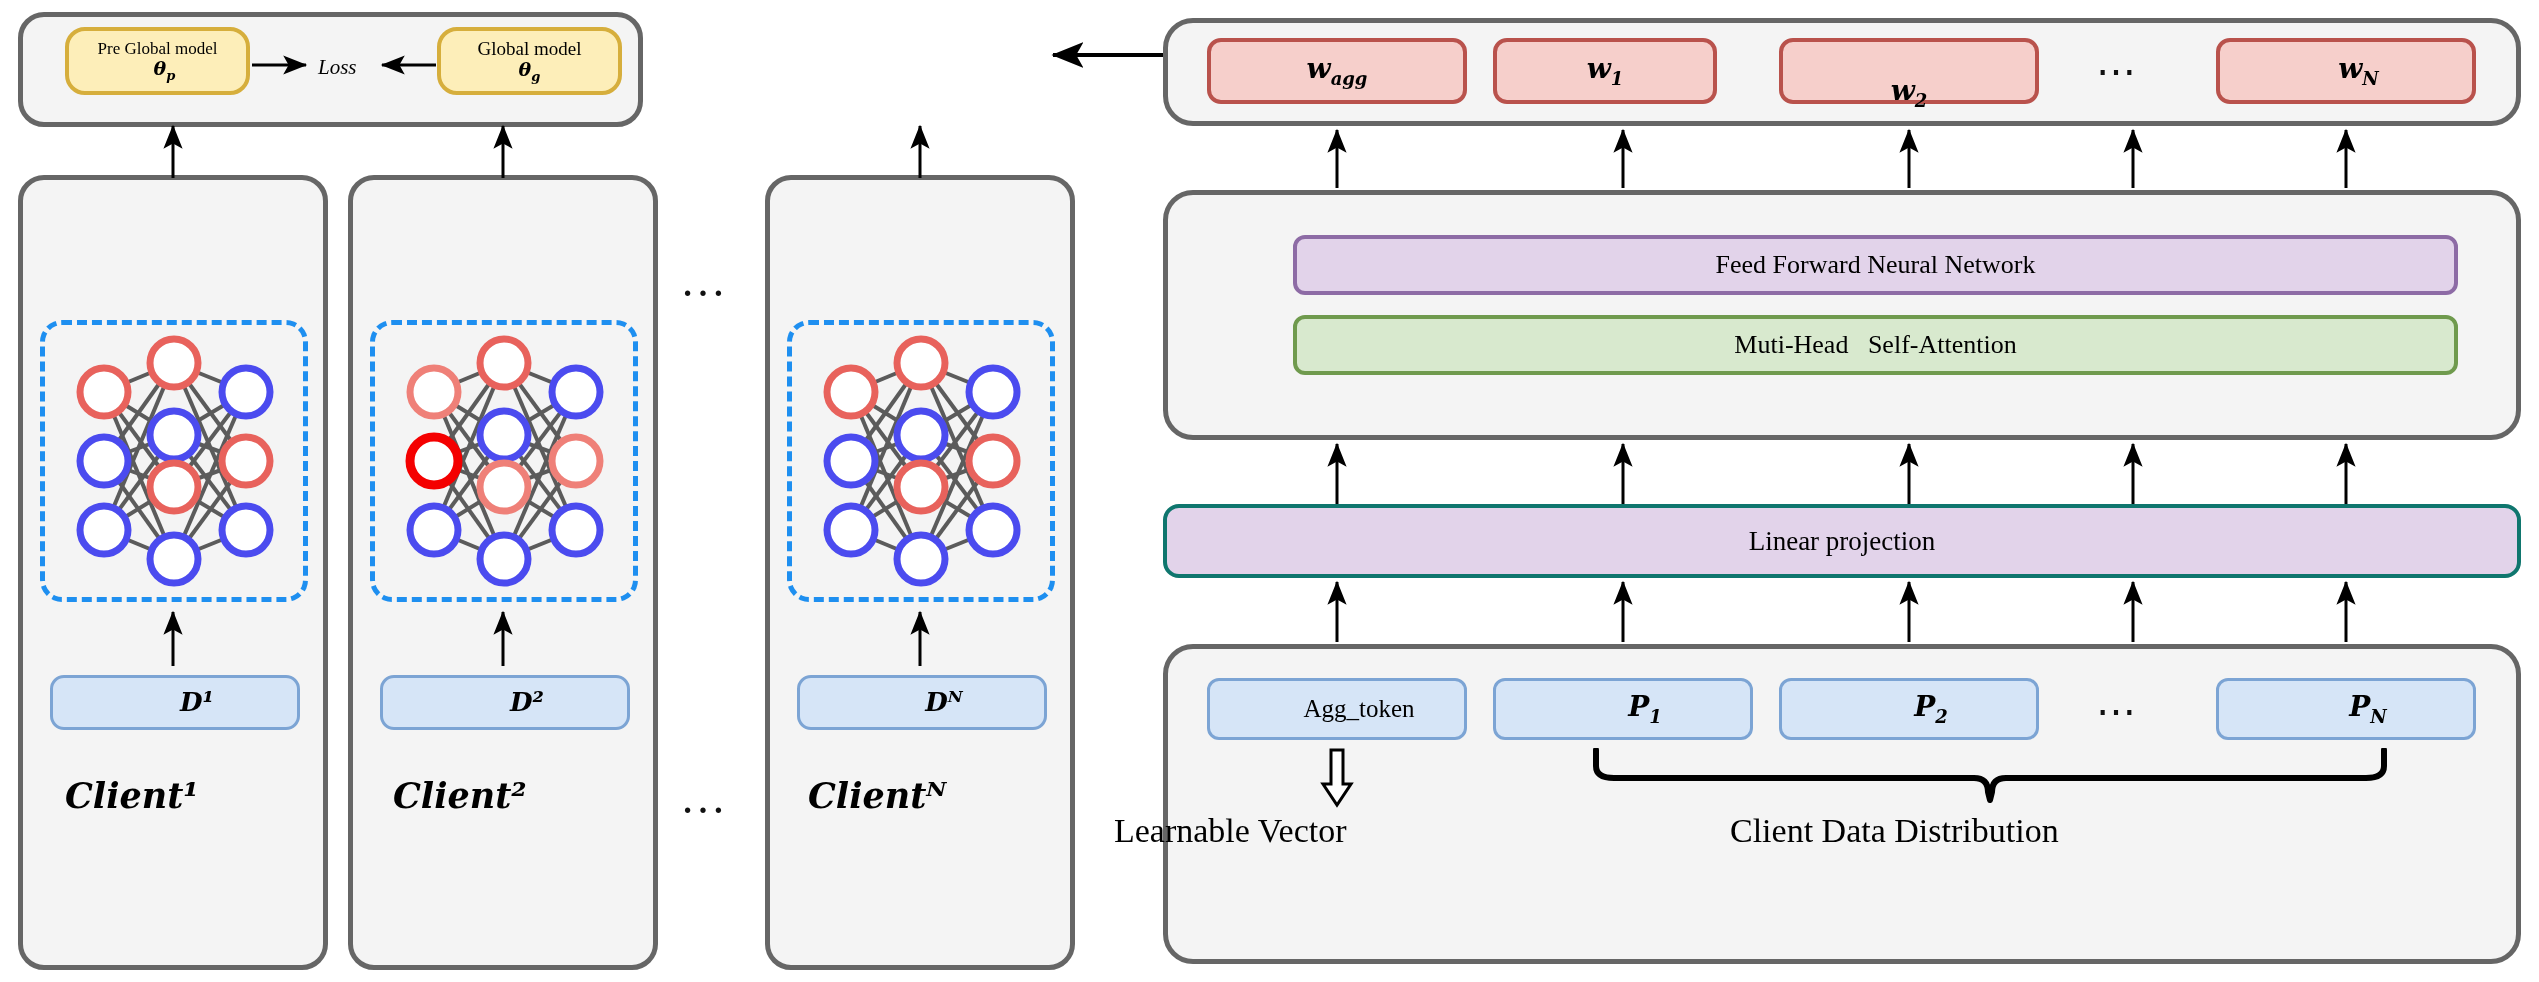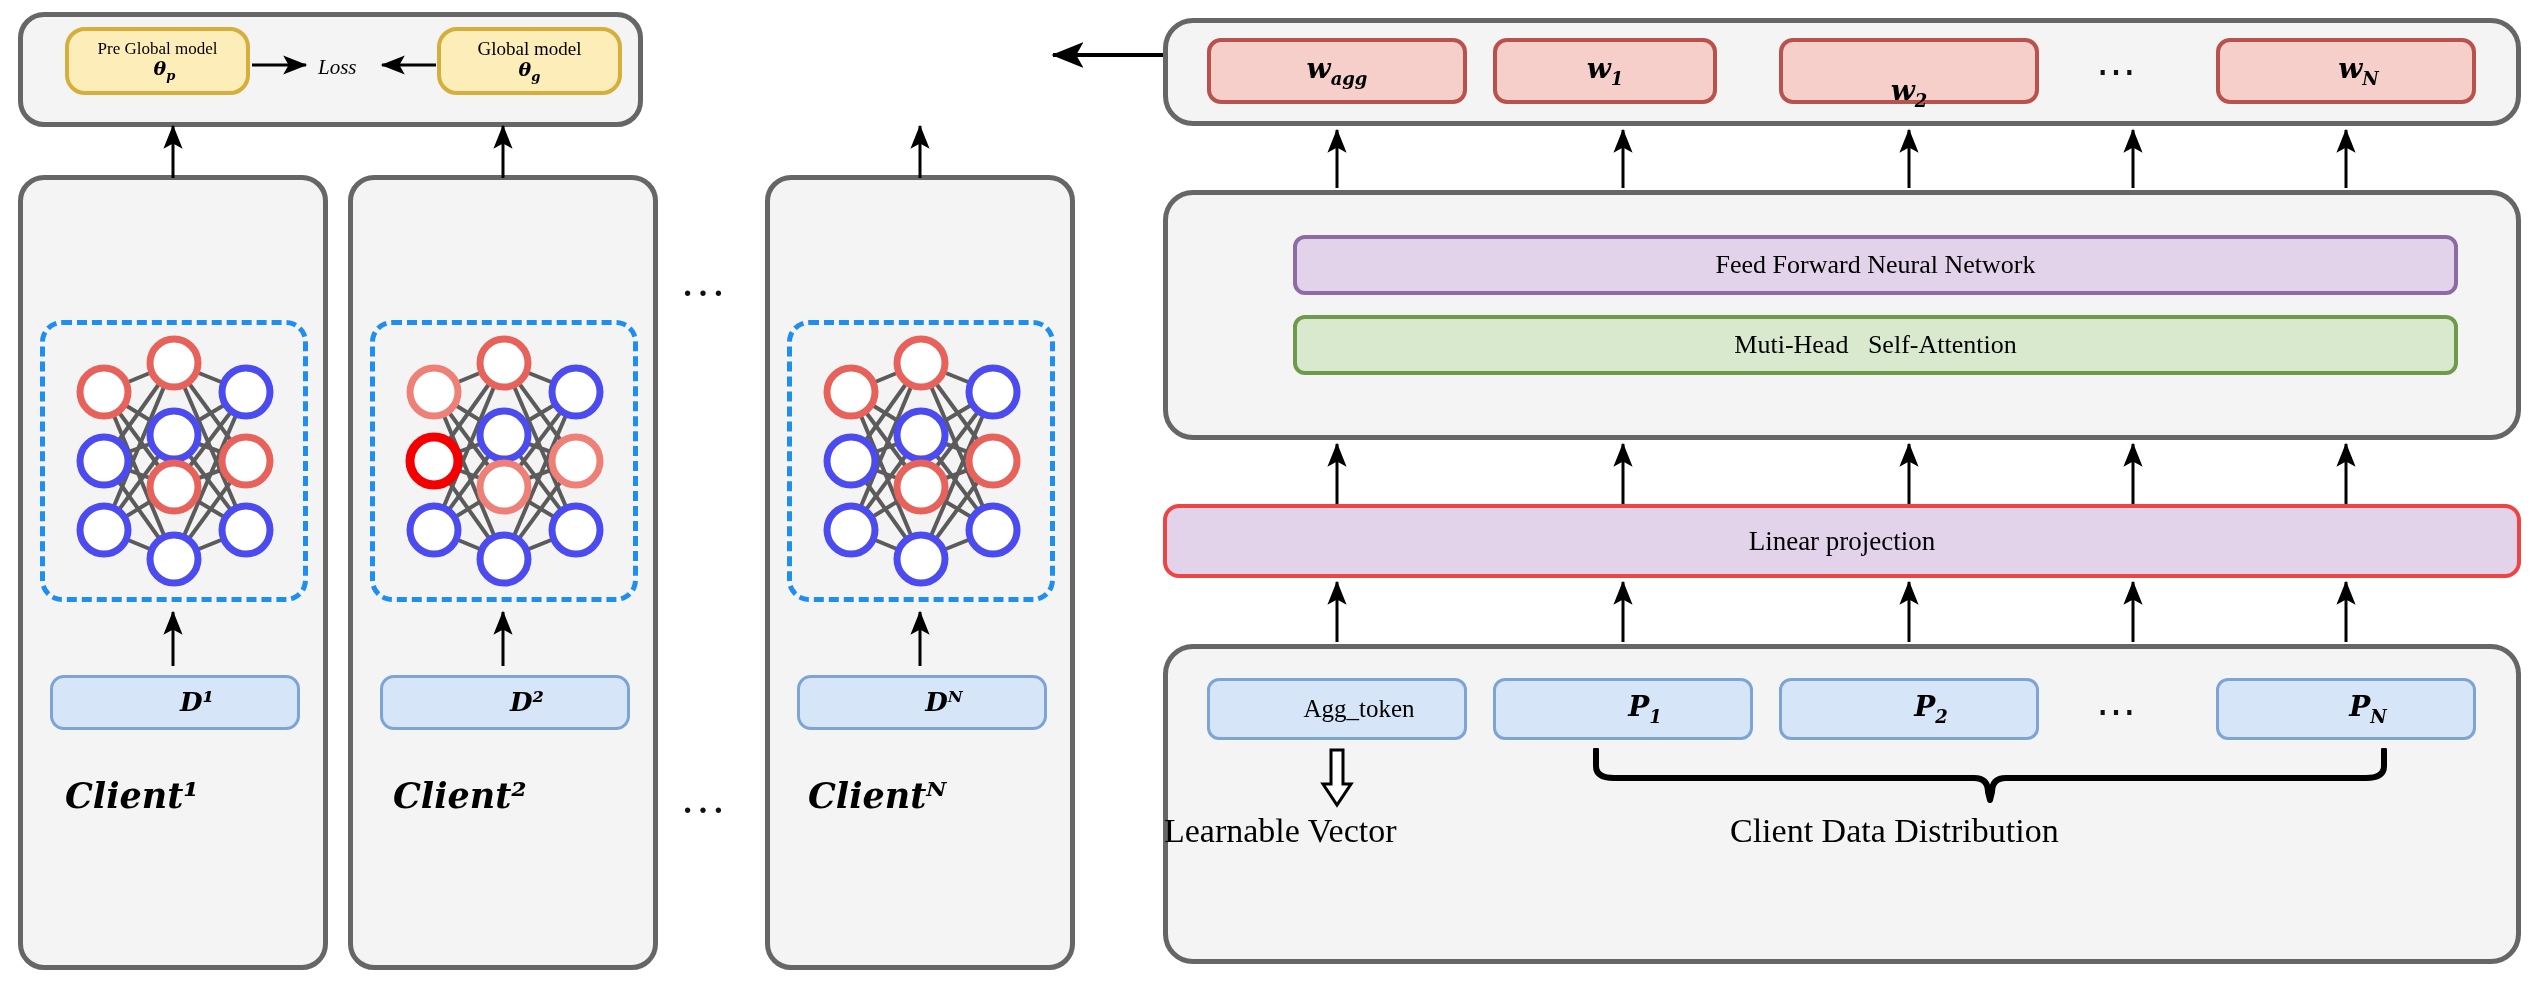--- a/index.html
+++ b/index.html
@@ -25,21 +25,21 @@
     display:flex;align-items:center;justify-content:center;
     border-radius:14px;
     text-align:center;
     line-height:1.05;
   }
   .chip.yellow{background:#fdeeb9;border:4px solid #d6ae3c;border-radius:20px;}
   .chip.red   {background:#f6cfcb;border:4px solid #b9524c;}
   .chip.blue  {background:#d6e5f7;border:3px solid #7ca4d4;padding-left:44px;}
   .chip.purple{background:#e2d3ea;border:4px solid #8d6ba5;}
   .chip.green {background:#d8e9ce;border:4px solid #6f9a4d;}
-  .chip.purple-wide{background:#e2d3ea;border:4px solid #ef4444;border-radius:16px;}
+  .chip.purple-wide{background:#e2d3ea;border:4px solid #0f766e;border-radius:16px;}
 
   .lbl-serif{font-family:"Liberation Serif", serif;}
   .math{font-family:"DejaVu Serif","Liberation Serif",serif;font-style:italic;font-weight:bold;}
 
   .txt{position:absolute;white-space:nowrap;}
 
   
   .nnbox{
     position:absolute;
     border:5px dashed #1e8ff0;
@@ -339,14 +339,14 @@
 
 <svg class="abs" style="left:1315px;top:748px;" width="44" height="60" viewBox="0 0 44 60">
   <path d="M16,2 L28,2 L28,36 L36,36 L22,57 L8,36 L16,36 Z" fill="#ffffff" stroke="#000" stroke-width="3"></path>
 </svg>
 
 <svg class="abs" style="left:1590px;top:748px;" width="800" height="56" viewBox="0 0 800 56">
   <path d="M6,2 L6,18 Q6,30 24,30 L384,30 Q398,30 398,44 L400,52
            L402,44 Q402,30 416,30 L776,30 Q794,30 794,18 L794,2" fill="none" stroke="#000" stroke-width="6" stroke-linecap="round" stroke-linejoin="round"></path>
 </svg>
 
-<div class="txt lbl-serif" style="left:1164px;top:812px;font-size:34px;">Learnable Vector</div>
+<div class="txt lbl-serif" style="left:1114px;top:812px;font-size:34px;">Learnable Vector</div>
 <div class="txt lbl-serif" style="left:1730px;top:812px;font-size:34px;">Client Data Distribution</div>
 
 </body></html>

